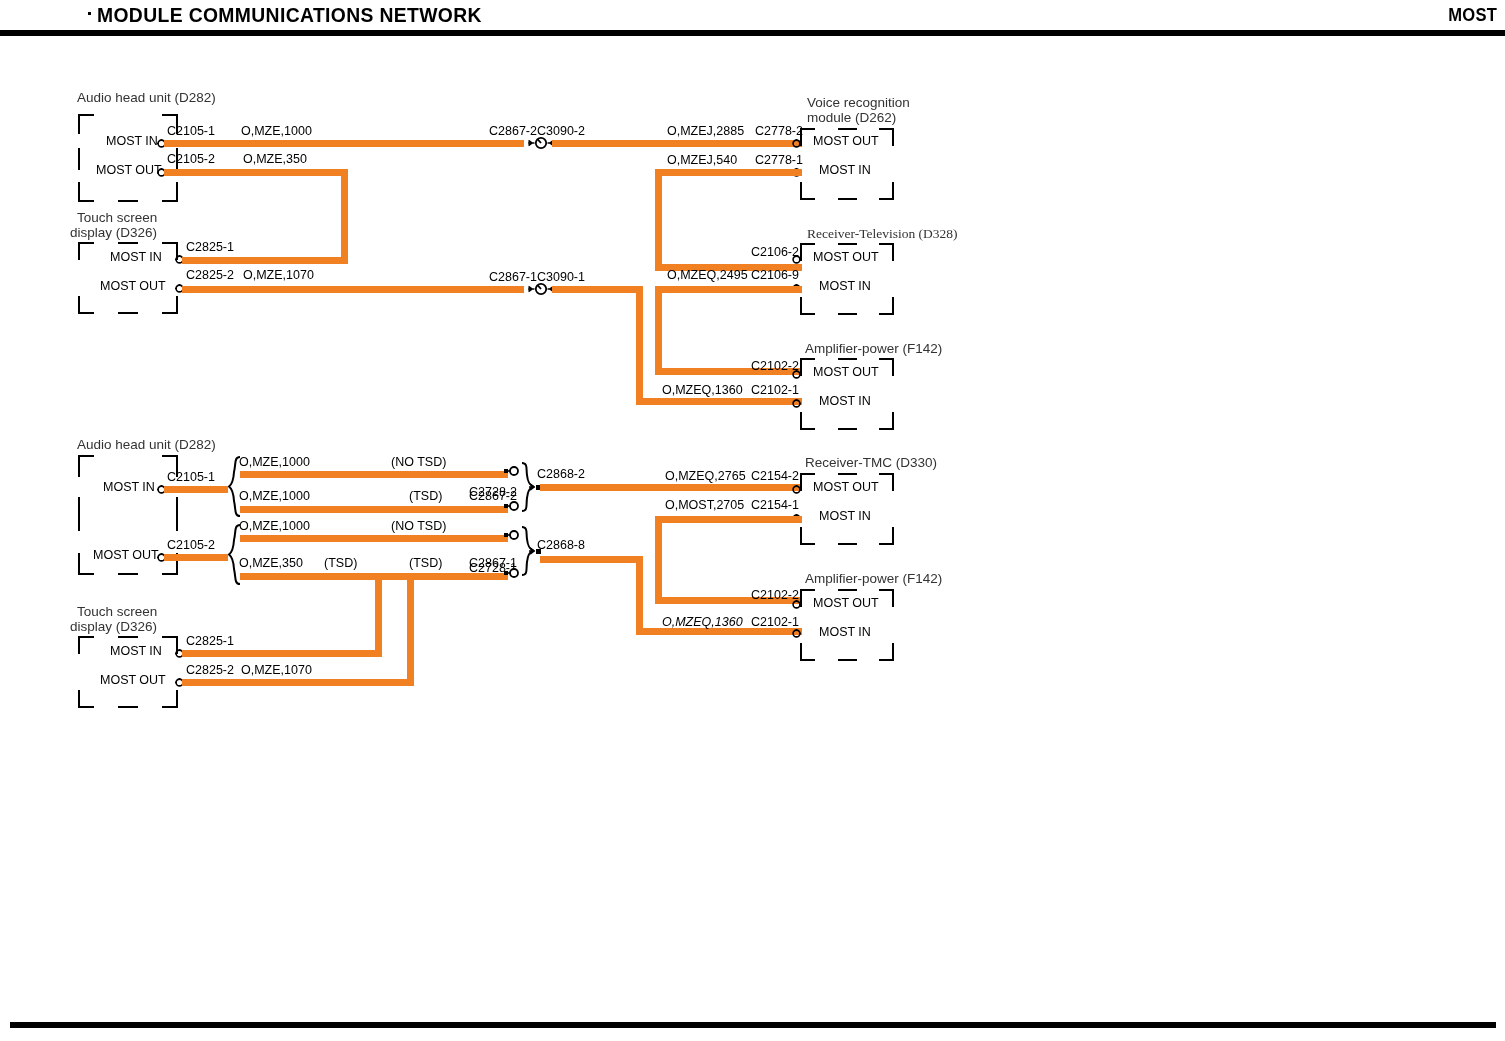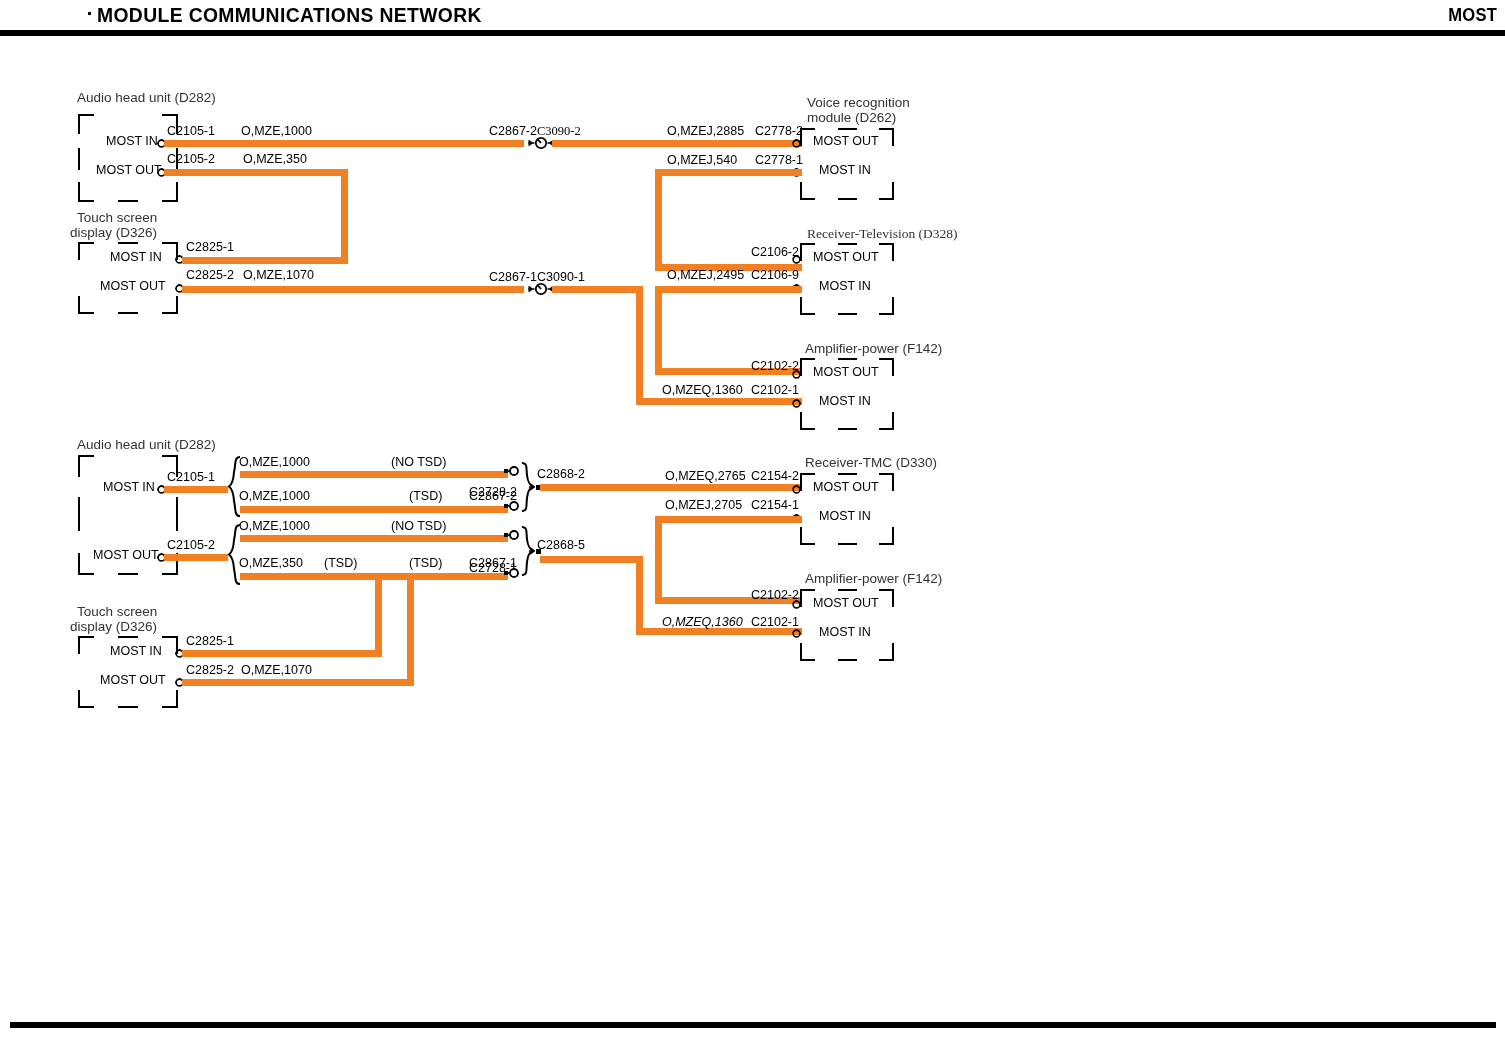--- a/index.html
+++ b/index.html
@@ -95,21 +95,21 @@
   <svg width="11" height="11" viewBox="0 0 11 11">
         <circle cx="5.5" cy="5.5" r="3.4" fill="none" stroke="#000" stroke-width="1.6"></circle>
         <path d="M1 5.5 L3 5.5 M5.5 1 L5.5 3" stroke="#000" stroke-width="1.6"></path>
       </svg>
 </div>
 
 <div class="lbl" style="left:241px;top:125px;">O,MZE,1000</div>
 <div class="wire h" style="left:164px;top:140px;width:360px;"></div>
 
 <div class="lbl" style="left:489px;top:125px;">C2867-2</div>
-<div class="lbl" style="left:537px;top:125px;font-family:Liberation Serif, serif;">C3090-2</div>
+<div class="lbl" style="left:537px;top:125px;">C3090-2</div>
 <div class="inlinec" style="left:524px;top:135px;">
   <svg width="34" height="16" viewBox="0 0 34 16">
     <circle cx="17" cy="8" r="5.2" fill="#fff" stroke="#000" stroke-width="1.8"></circle>
     <path d="M17 8 L13.5 4.2" stroke="#000" stroke-width="1.8"></path>
     <path d="M4 8 L10.5 8 M4.5 5.5 L8 8 L4.5 10.5" stroke="#000" stroke-width="1.6" fill="none"></path>
     <path d="M30 8 L23.5 8 M29.5 5.5 L26 8 L29.5 10.5" stroke="#000" stroke-width="1.6" fill="none"></path>
   </svg>
 </div>
 <div class="wire h" style="left:552px;top:140px;width:250px;"></div>
 <div class="lbl" style="left:667px;top:125px;">O,MZEJ,2885</div>
@@ -213,21 +213,21 @@
   <i style="left:0;bottom:0;width:15px;height:2px;"></i>
   <i style="right:0;bottom:0;width:2px;height:18px;"></i>
   <i style="right:0;bottom:0;width:15px;height:2px;"></i>
   <i style="left:38px;top:0;width:19px;height:2px;"></i>
   <i style="left:38px;bottom:0;width:19px;height:2px;"></i>
 </div>
 <div class="port" style="left:813px;top:251px;">MOST OUT</div>
 <div class="port" style="left:819px;top:280px;">MOST IN</div>
 <div class="lbl" style="left:751px;top:246px;">C2106-2</div>
 <div class="lbl" style="left:751px;top:269px;">C2106-9</div>
-<div class="lbl" style="left:667px;top:269px;">O,MZEJ,2495</div>
+<div class="lbl" style="left:667px;top:269px;">O,MZEQ,2495</div>
 <div class="pin" style="left:791px;top:254px;">
   <svg width="11" height="11" viewBox="0 0 11 11">
         <circle cx="5.5" cy="5.5" r="3.4" fill="none" stroke="#000" stroke-width="1.6"></circle>
         <path d="M10 5.5 L8 5.5 M5.5 1 L5.5 3" stroke="#000" stroke-width="1.6"></path>
       </svg>
 </div>
 <div class="pin" style="left:791px;top:283px;">
   <svg width="11" height="11" viewBox="0 0 11 11">
         <circle cx="5.5" cy="5.5" r="3.4" fill="none" stroke="#000" stroke-width="1.6"></circle>
         <path d="M10 5.5 L8 5.5 M5.5 1 L5.5 3" stroke="#000" stroke-width="1.6"></path>
@@ -375,21 +375,21 @@
         <rect x="8" y="4" width="5" height="5" fill="#000"></rect>
       </svg>
 </div>
 <div class="wire h" style="left:540px;top:484px;width:262px;"></div>
 
 <div class="brace" style="left:520px;top:526px;">
   <svg width="14" height="50" viewBox="0 0 14 50">
     <path d="M2 1 C8 1 6 7 7 13 C7.8 21 10 23 13 24.5 C10 26 7.8 28 7 36 C6 43 8 49 2 49" fill="none" stroke="#000" stroke-width="2"></path>
   </svg>
 </div>
-<div class="lbl" style="left:537px;top:539px;">C2868-5</div>
+<div class="lbl" style="left:537px;top:539px;">C2868-8</div>
 <div class="termc" style="left:528px;top:545px;">
   <svg width="16" height="12" viewBox="0 0 16 12">
         <path d="M1 6 L7 6 M2 3 L6 6 L2 9" stroke="#000" stroke-width="1.6" fill="none"></path>
         <rect x="8" y="4" width="5" height="5" fill="#000"></rect>
       </svg>
 </div>
 
 <div class="wire h" style="left:540px;top:556px;width:96px;"></div>
 <div class="wire v" style="left:636px;top:556px;height:78px;"></div>
 <div class="wire h" style="left:636px;top:628px;width:166px;"></div>
@@ -405,21 +405,21 @@
   <i style="right:0;bottom:0;width:2px;height:18px;"></i>
   <i style="right:0;bottom:0;width:15px;height:2px;"></i>
   <i style="left:38px;top:0;width:19px;height:2px;"></i>
   <i style="left:38px;bottom:0;width:19px;height:2px;"></i>
 </div>
 <div class="port" style="left:813px;top:481px;">MOST OUT</div>
 <div class="port" style="left:819px;top:510px;">MOST IN</div>
 <div class="lbl" style="left:751px;top:470px;">C2154-2</div>
 <div class="lbl" style="left:751px;top:499px;">C2154-1</div>
 <div class="lbl" style="left:665px;top:470px;">O,MZEQ,2765</div>
-<div class="lbl" style="left:665px;top:499px;">O,MZEJ,2705</div>
+<div class="lbl" style="left:665px;top:499px;">O,MOST,2705</div>
 <div class="pin" style="left:791px;top:484px;">
   <svg width="11" height="11" viewBox="0 0 11 11">
         <circle cx="5.5" cy="5.5" r="3.4" fill="none" stroke="#000" stroke-width="1.6"></circle>
         <path d="M10 5.5 L8 5.5 M5.5 1 L5.5 3" stroke="#000" stroke-width="1.6"></path>
       </svg>
 </div>
 <div class="pin" style="left:791px;top:513px;">
   <svg width="11" height="11" viewBox="0 0 11 11">
         <circle cx="5.5" cy="5.5" r="3.4" fill="none" stroke="#000" stroke-width="1.6"></circle>
         <path d="M10 5.5 L8 5.5 M5.5 1 L5.5 3" stroke="#000" stroke-width="1.6"></path>

